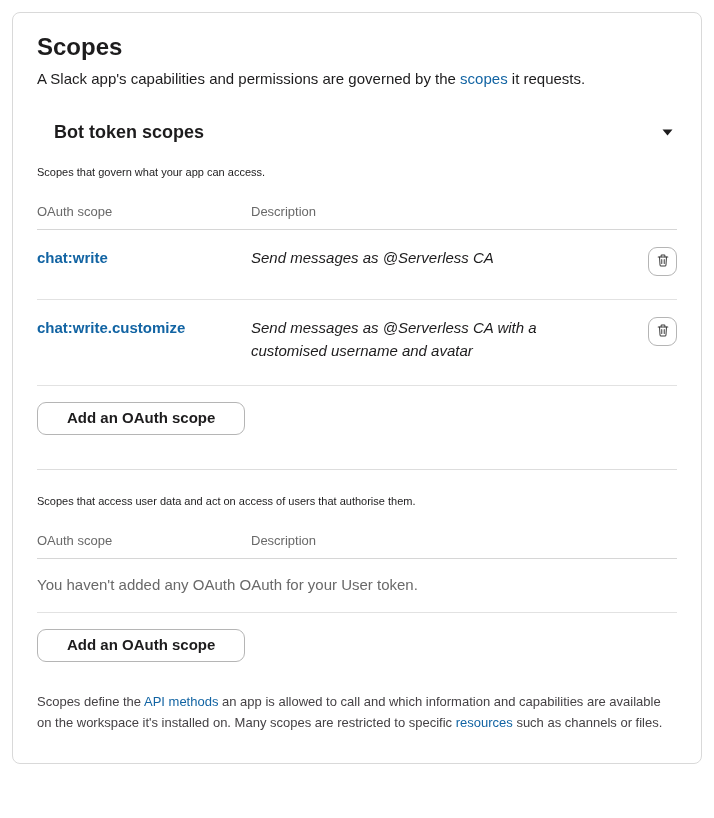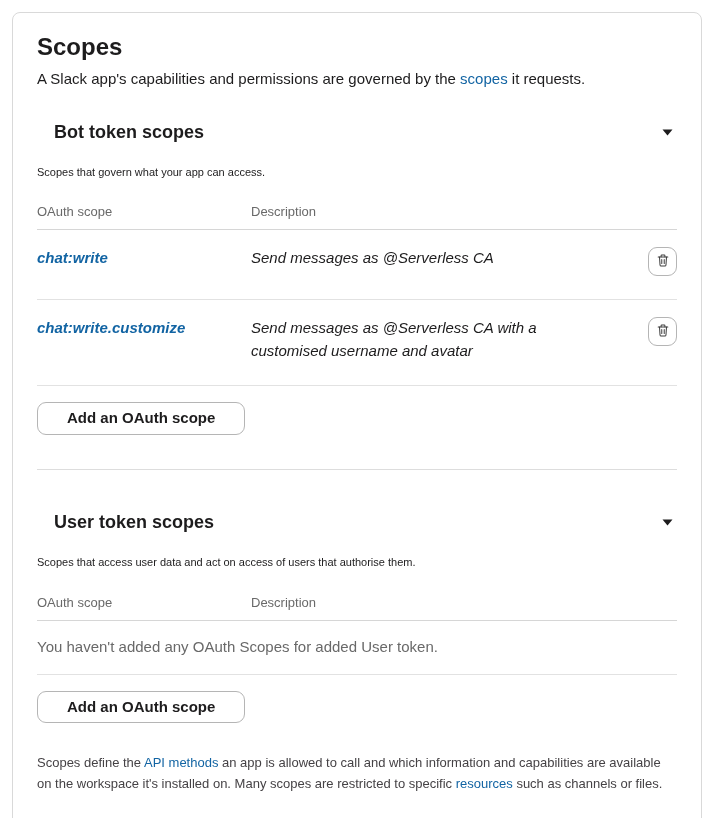--- a/index.html
+++ b/index.html
@@ -72,21 +72,20 @@
     display: flex;
     align-items: flex-start;
     padding: 17px 0 23px 0;
     border-bottom: 1px solid #e2e2e2;
   }
   .scope-cell {
     width: 214px;
     font-size: 15px;
     font-weight: 700;
     padding-top: 2px;
-    font-style: italic;
   }
   .desc-cell {
     width: 335px;
     font-size: 15px;
     line-height: 1.5;
     font-style: italic;
   }
   .trash-btn {
     margin-left: auto;
     width: 29px;
@@ -190,36 +189,26 @@
       </span>
     </button>
   </div>
 
 
   <button class="add-btn">Add an OAuth scope</button>
 
   <hr class="divider">
 
   
-  <div class="section-header">
-    <h2 class="section-heading">User token scopes</h2>
-    <button class="caret-btn">
-      <span>
-        <svg width="11" height="7" viewBox="0 0 11 7">
-            <polygon points="0.5,0.5 10.5,0.5 5.5,6.5" fill="#1d1c1d"></polygon>
-          </svg>
-      </span>
-    </button>
-  </div>
   <p class="section-desc">Scopes that access user data and act on access of users that authorise them.</p>
 
   <div class="thead">
     <div class="col-scope">OAuth scope</div>
     <div class="col-desc">Description</div>
   </div>
 
-  <div class="empty-row">You haven't added any OAuth Scopes for added User token.</div>
+  <div class="empty-row">You haven't added any OAuth OAuth for your User token.</div>
 
   <button class="add-btn">Add an OAuth scope</button>
 
   <p class="footer-note"><span>Scopes define the </span><a class="link">API methods</a><span> an app is allowed to call and which information and capabilities are available on the workspace it's installed on. Many scopes are restricted to specific </span><a class="link">resources</a><span> such as channels or files.</span></p>
 
 </div>
 
 </body></html>

